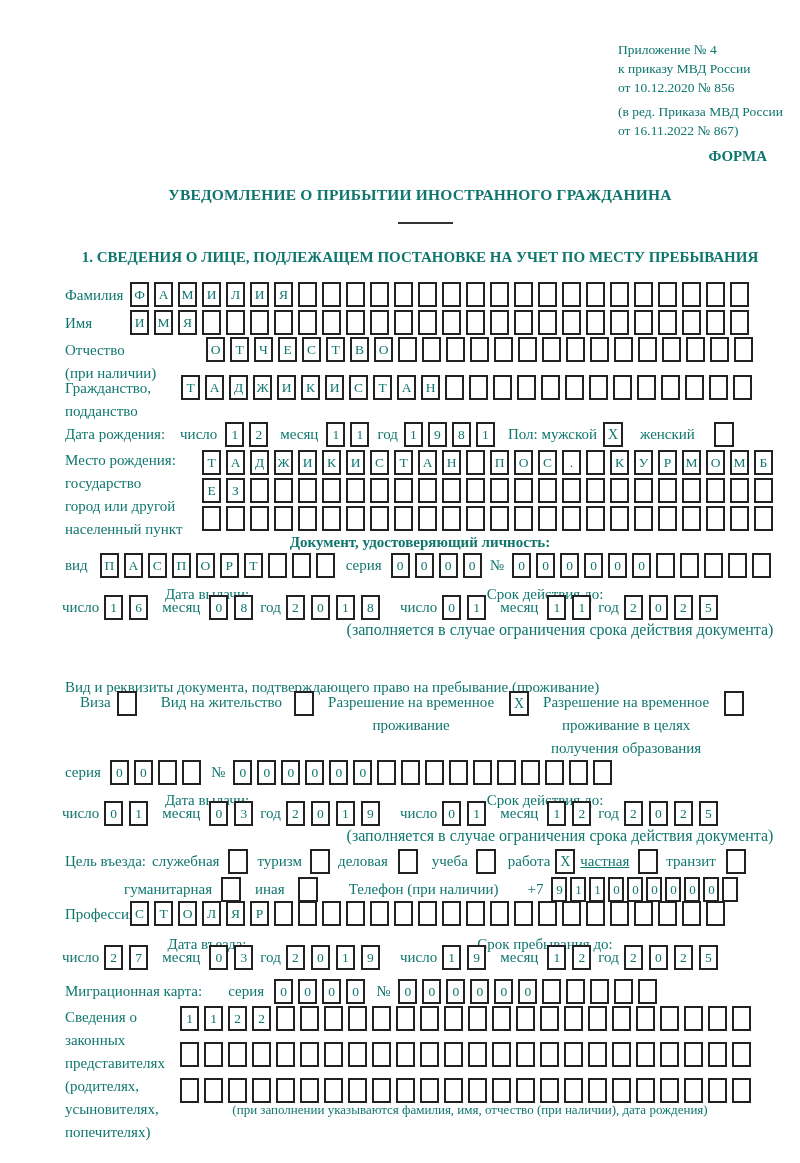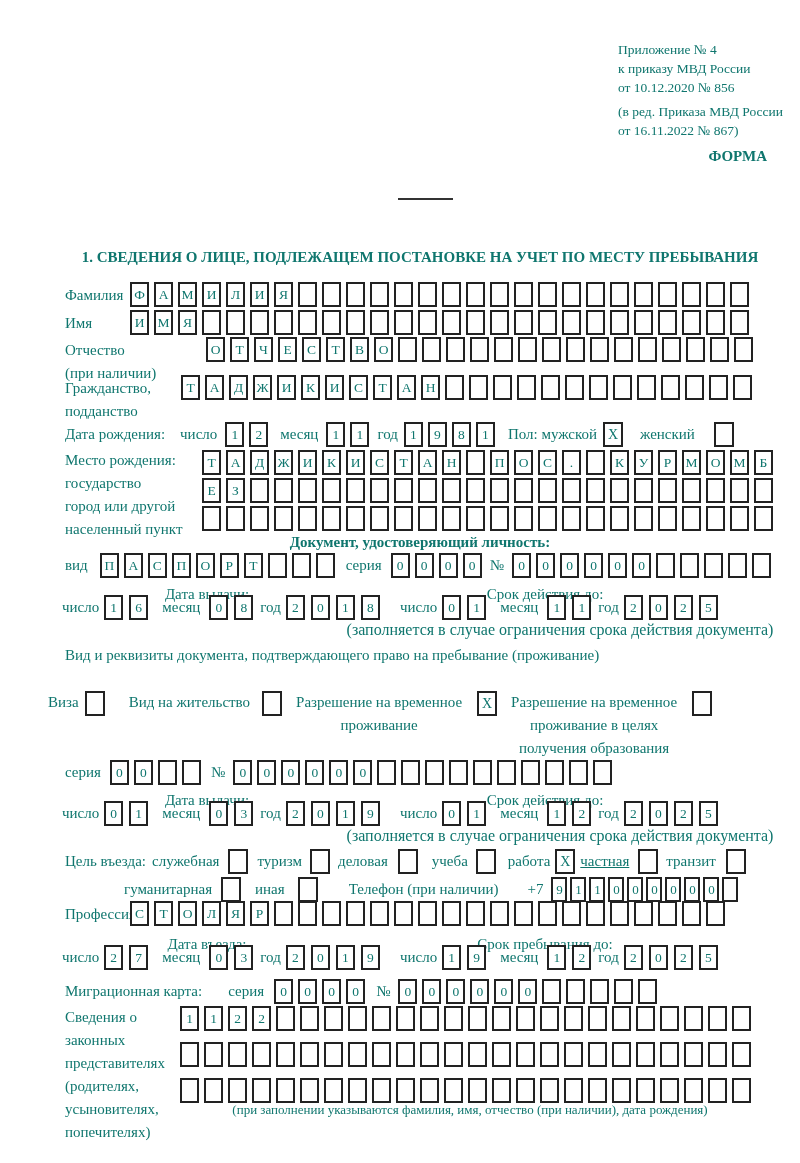--- a/index.html
+++ b/index.html
@@ -39,20 +39,21 @@
     <div>от 10.12.2020 № 856</div>
     <div class="amend">
       <div>(в ред. Приказа МВД России</div>
       <div>от 16.11.2022 № 867)</div>
     </div>
   </div>
 
   <div class="abs bold" style="left:0;top:148px;width:767px;text-align:right;font-size:15px;">ФОРМА</div>
 
   <div class="abs title bold center" style="left:40px;top:183px;width:760px;">
+    <div>УВЕДОМЛЕНИЕ О ПРИБЫТИИ ИНОСТРАННОГО ГРАЖДАНИНА</div>
     <div>
       <span class="blank"></span>
     </div>
   </div>
 
   <div class="abs sec1 bold center" style="left:40px;top:249px;width:760px;">1. СВЕДЕНИЯ О ЛИЦЕ, ПОДЛЕЖАЩЕМ ПОСТАНОВКЕ НА УЧЕТ ПО МЕСТУ ПРЕБЫВАНИЯ</div>
 
   <div class="abs lbl" style="left:65px;top:284px;">Фамилия</div>
   <div class="abs cells" style="left:130px;top:282px;">
       <span class="cell">Ф</span>
@@ -359,23 +360,23 @@
     <span style="margin-left:7px;">год</span>
     <span class="cells" style="margin-left:5px;">
         <span class="cell">2</span>
         <span class="cell">0</span>
         <span class="cell">2</span>
         <span class="cell">5</span>
       </span>
   </div>
   <div class="abs small center" style="left:330px;top:622px;width:460px;">(заполняется в случае ограничения срока действия документа)</div>
 
-  <div class="abs lbl" style="left:65px;top:644px;">Вид и реквизиты документа, подтверждающего право на пребывание (проживание)</div>
-
-  <div class="abs rowtop" style="left:48px;top:691px;">
+  <div class="abs lbl" style="left:65px;top:676px;">Вид и реквизиты документа, подтверждающего право на пребывание (проживание)</div>
+
+  <div class="abs rowtop" style="left:80px;top:691px;">
     <span class="optlbl">Виза</span>
     <span class="cb" style="margin-left:6px;"></span>
     <span class="optlbl" style="margin-left:24px;">Вид на жительство</span>
     <span class="cb" style="margin-left:12px;"></span>
     <span class="optlbl" style="margin-left:13px;width:168px;">
       <span>Разрешение на временное</span><br>
       <span>проживание</span>
     </span>
     <span class="cb" style="margin-left:14px;">X</span>
     <span class="optlbl" style="margin-left:13px;width:168px;">

